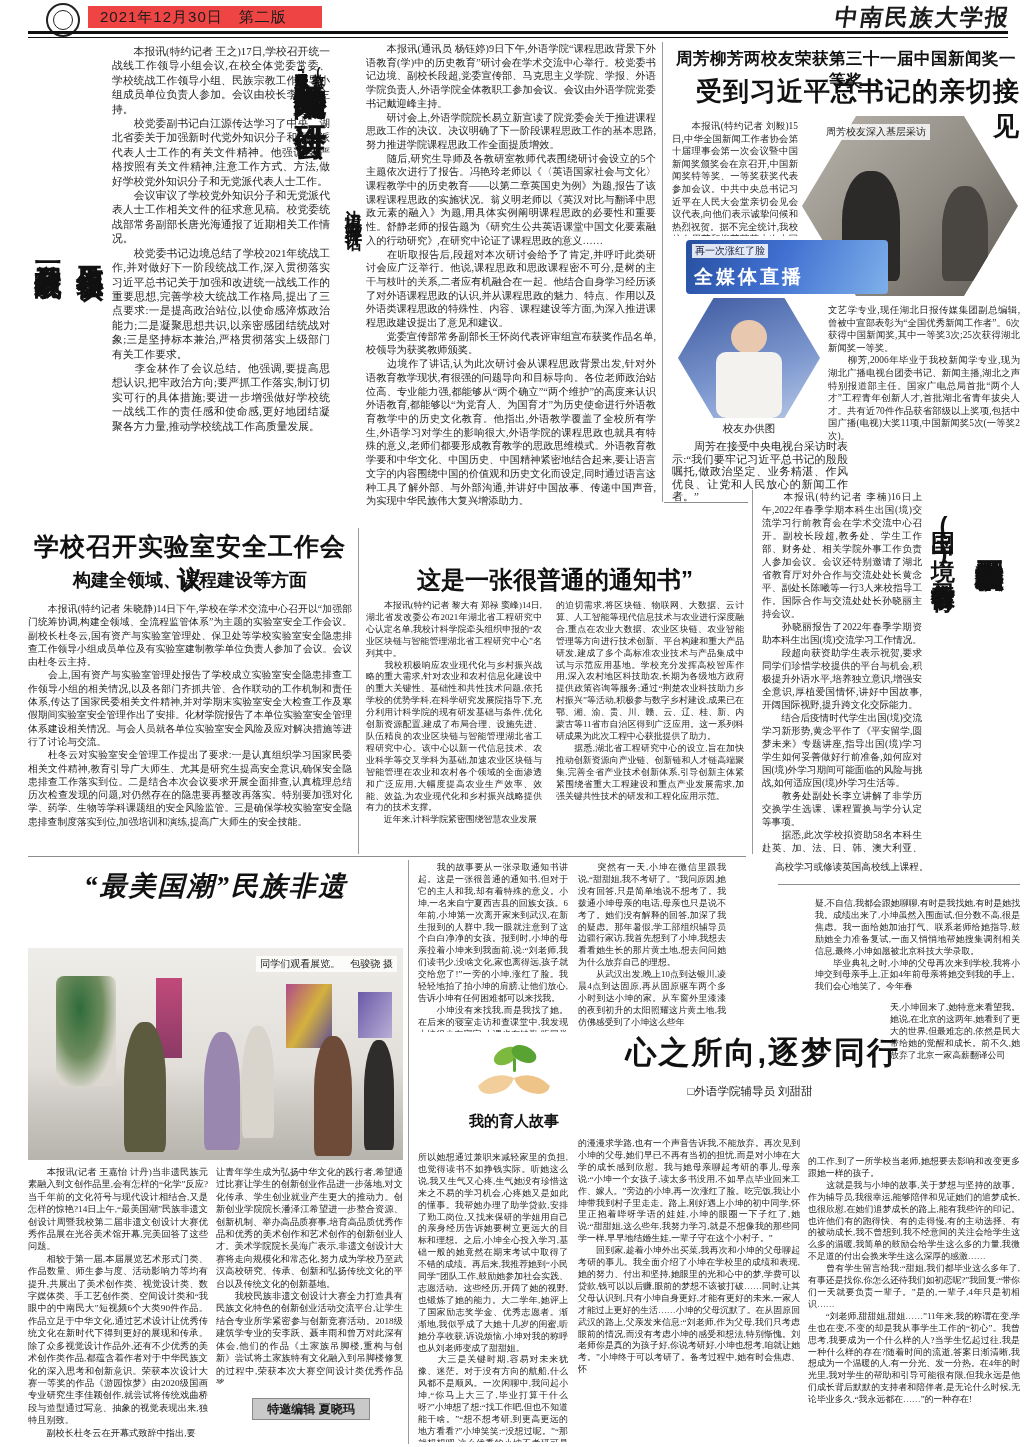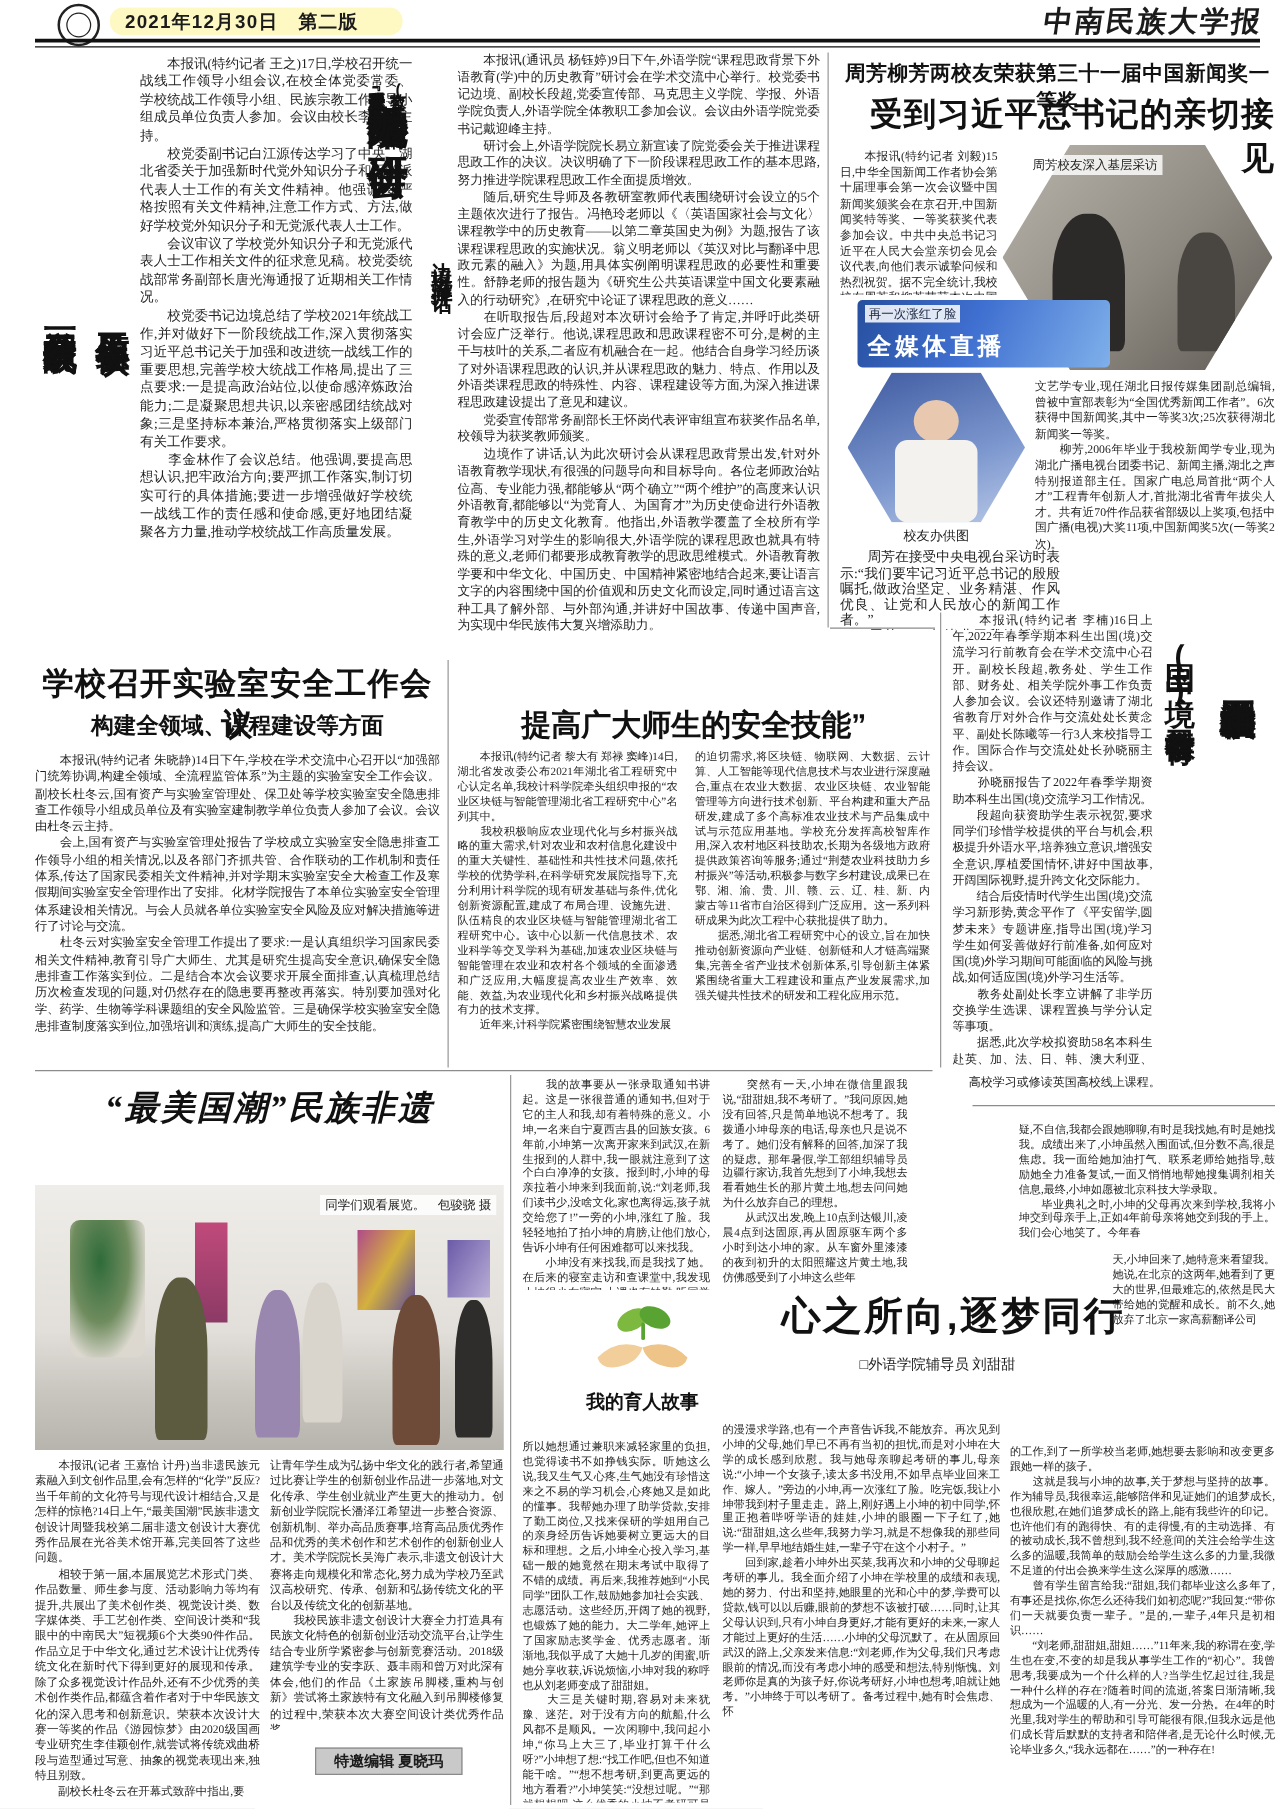--- a/index.html
+++ b/index.html
@@ -9,22 +9,22 @@
   .body-text{text-align:justify;white-space:pre-line;overflow:hidden;color:#1f1f1f;
              font-family:"Liberation Serif",serif;}
   .vtext{writing-mode:vertical-rl;text-orientation:upright;}
   .hl{font-family:"Liberation Sans",sans-serif;font-weight:bold;color:#111;}
   .rule{background:#111;}
   .vline{background:#9a9a9a;width:1px;}
   .hline{background:#8c8c8c;height:1px;}
   
   .seal{width:30px;height:30px;border:2px solid #222;border-radius:50%;display:flex;align-items:center;justify-content:center;}
   .seal-inner{width:18px;height:18px;border:1px solid #222;border-radius:50%;}
-  .datebar{background:#fef9c3;display:flex;align-items:center;padding:0 12px;
-           font-family:"Liberation Sans",sans-serif;font-weight:bold;font-size:15px;letter-spacing:1px;border-radius:10px;}
+  .datebar{background:#ef4444;display:flex;align-items:center;padding:0 12px;
+           font-family:"Liberation Sans",sans-serif;font-weight:normal;font-size:15px;letter-spacing:1px;}
   .papername{font-family:"Liberation Serif",serif;font-weight:bold;font-size:23px;transform:skewX(-8deg);
              letter-spacing:2px;white-space:nowrap;}
   
   .hex{clip-path:polygon(25% 0,75% 0,100% 50%,75% 100%,25% 100%,0 50%);overflow:hidden;}
   .cap-chip{position:absolute;font-size:10px;font-family:"Liberation Sans",sans-serif;
             background:rgba(255,255,255,.82);padding:1px 4px;color:#222;white-space:nowrap;}
   .figure{position:absolute;border-radius:45% 45% 8% 8%;}
   .editorbox{background:#c9c9c9;border:1px solid #8a8a8a;font-family:"Liberation Sans",sans-serif;
              font-weight:bold;font-size:12px;display:flex;align-items:center;justify-content:center;}
   .banner{background:linear-gradient(115deg,#274f9e 0%,#3f6fd0 45%,#7fb0ea 100%);border-radius:4px;overflow:hidden;}
@@ -104,21 +104,21 @@
   <div class="abs hline" style="left:664px;top:502px;width:84px;"></div>
 
   <div class="abs hl" style="left:28px;top:530px;width:324px;text-align:center;font-size:25px;letter-spacing:1px;">学校召开实验室安全工作会议</div>
   <div class="abs hl" style="left:28px;top:568px;width:324px;text-align:center;font-size:18px;">构建全领域、课程建设等方面</div>
   <div class="abs body-text" style="left:28px;top:602px;width:324px;height:252px;font-size:9.8px;line-height:13.3px;">　　本报讯(特约记者 朱晓静)14日下午,学校在学术交流中心召开以“加强部门统筹协调,构建全领域、全流程监管体系”为主题的实验室安全工作会议。副校长杜冬云,国有资产与实验室管理处、保卫处等学校实验室安全隐患排查工作领导小组成员单位及有实验室建制教学单位负责人参加了会议。会议由杜冬云主持。
 　　会上,国有资产与实验室管理处报告了学校成立实验室安全隐患排查工作领导小组的相关情况,以及各部门齐抓共管、合作联动的工作机制和责任体系,传达了国家民委相关文件精神,并对学期末实验室安全大检查工作及寒假期间实验室安全管理作出了安排。化材学院报告了本单位实验室安全管理体系建设相关情况。与会人员就各单位实验室安全风险及应对解决措施等进行了讨论与交流。
 　　杜冬云对实验室安全管理工作提出了要求:一是认真组织学习国家民委相关文件精神,教育引导广大师生、尤其是研究生提高安全意识,确保安全隐患排查工作落实到位。二是结合本次会议要求开展全面排查,认真梳理总结历次检查发现的问题,对仍然存在的隐患要再整改再落实。特别要加强对化学、药学、生物等学科课题组的安全风险监管。三是确保学校实验室安全隐患排查制度落实到位,加强培训和演练,提高广大师生的安全技能。</div>
 
   <div class="abs vline" style="left:358px;top:528px;height:326px;"></div>
 
-  <div class="abs hl" style="left:364px;top:564px;width:382px;text-align:center;font-size:24px;">提高广大师生的安全技能”</div>
+  <div class="abs hl" style="left:364px;top:564px;width:382px;text-align:center;font-size:24px;">这是一张很普通的通知书”</div>
   <div class="abs body-text" style="left:366px;top:600px;width:176px;height:254px;font-size:8.9px;line-height:11.9px;">　　本报讯(特约记者 黎大有 郑禄 窦峰)14日,湖北省发改委公布2021年湖北省工程研究中心认定名单,我校计科学院牵头组织申报的“农业区块链与智能管理湖北省工程研究中心”名列其中。
 　　我校积极响应农业现代化与乡村振兴战略的重大需求,针对农业和农村信息化建设中的重大关键性、基础性和共性技术问题,依托学校的优势学科,在科学研究发展院指导下,充分利用计科学院的现有研发基础与条件,优化创新资源配置,建成了布局合理、设施先进、队伍精良的农业区块链与智能管理湖北省工程研究中心。该中心以新一代信息技术、农业科学等交叉学科为基础,加速农业区块链与智能管理在农业和农村各个领域的全面渗透和广泛应用,大幅度提高农业生产效率、效能、效益,为农业现代化和乡村振兴战略提供有力的技术支撑。
 　　近年来,计科学院紧密围绕智慧农业发展</div>
   <div class="abs body-text" style="left:556px;top:600px;width:188px;height:254px;font-size:8.9px;line-height:11.9px;">的迫切需求,将区块链、物联网、大数据、云计算、人工智能等现代信息技术与农业进行深度融合,重点在农业大数据、农业区块链、农业智能管理等方向进行技术创新、平台构建和重大产品研发,建成了多个高标准农业技术与产品集成中试与示范应用基地。学校充分发挥高校智库作用,深入农村地区科技助农,长期为各级地方政府提供政策咨询等服务;通过“荆楚农业科技助力乡村振兴”等活动,积极参与数字乡村建设,成果已在鄂、湘、渝、贵、川、赣、云、辽、桂、新、内蒙古等11省市自治区得到广泛应用。这一系列科研成果为此次工程中心获批提供了助力。
 　　据悉,湖北省工程研究中心的设立,旨在加快推动创新资源向产业链、创新链和人才链高端聚集,完善全省产业技术创新体系,引导创新主体紧紧围绕省重大工程建设和重点产业发展需求,加强关键共性技术的研发和工程化应用示范。</div>
 
   <div class="abs vline" style="left:752px;top:490px;height:364px;"></div>
 
   <div class="abs body-text" style="left:762px;top:490px;width:160px;height:364px;font-size:9.6px;line-height:13px;">　　本报讯(特约记者 李楠)16日上午,2022年春季学期本科生出国(境)交流学习行前教育会在学术交流中心召开。副校长段超,教务处、学生工作部、财务处、相关学院外事工作负责人参加会议。会议还特别邀请了湖北省教育厅对外合作与交流处处长黄念平、副处长陈曦等一行3人来校指导工作。国际合作与交流处处长孙晓丽主持会议。
 　　孙晓丽报告了2022年春季学期资助本科生出国(境)交流学习工作情况。

